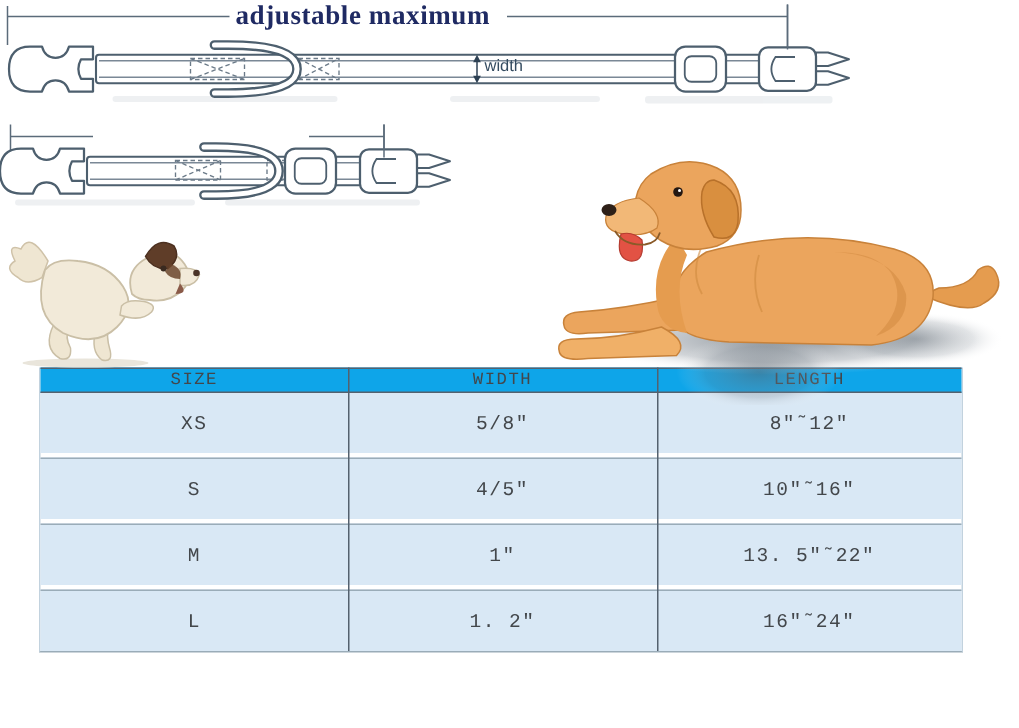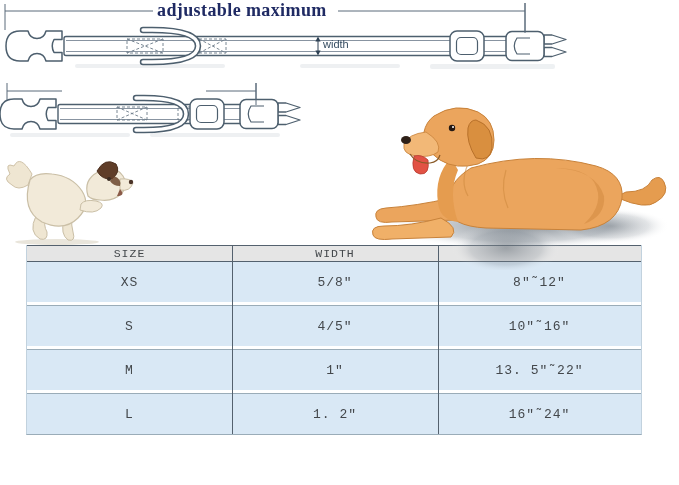--- a/index.html
+++ b/index.html
@@ -18,21 +18,21 @@
   
   .layer{position:absolute;left:0;top:0;z-index:3;}
   #small-dog{position:absolute;left:2px;top:152px;z-index:2;}
   #big-dog{position:absolute;left:356px;top:98px;z-index:5;pointer-events:none;}
 
   
   .size-table{position:absolute;left:26px;top:245px;width:614px;z-index:1;
               border-left:1px solid #c2d2de;border-right:1px solid #c2d2de;
               border-bottom:1px solid #9aacb8;
               font-family:"Liberation Mono","DejaVu Sans Mono",monospace;color:#43474b;}
-  .t-head{height:15px;background:#e5e5e5;border-top:1px solid #54616e;
+  .t-head{height:15px;background:#0ea5e9;border-top:1px solid #54616e;
           border-bottom:1px solid #54616e;display:flex;align-items:center;
           font-size:11.5px;letter-spacing:1px;}
   .t-row{height:40px;background:#d9e8f5;display:flex;align-items:center;
          font-size:13px;letter-spacing:1px;}
   .t-row + .t-row{margin-top:3px;border-top:1px solid #9aacb8;}
   .t-cell{text-align:center;}
   .c1{width:205px;} .c2{width:206px;} .c3{width:203px;}
   .v-div{position:absolute;top:0;bottom:0;width:1px;background:#54616e;z-index:2;}
   #vdiv1{left:205px;} #vdiv2{left:411px;}
   .size-table{position:absolute;}
@@ -146,20 +146,21 @@
     <circle cx="107" cy="27" r="2" fill="#3a2a20"></circle>
   </svg>
 
   <div class="size-table">
     <div class="v-div" id="vdiv1"></div>
     <div class="v-div" id="vdiv2"></div>
 
     <div class="t-head">
       <div class="t-cell c1">SIZE</div>
       <div class="t-cell c2">WIDTH</div>
+      <div class="t-cell c3">LENGTH</div>
     </div>
 
     <div class="t-row">
       <div class="t-cell c1">XS</div>
       <div class="t-cell c2">5/8"</div>
       <div class="t-cell c3">8"˜12"</div>
     </div>
     <div class="t-row">
       <div class="t-cell c1">S</div>
       <div class="t-cell c2">4/5"</div>

